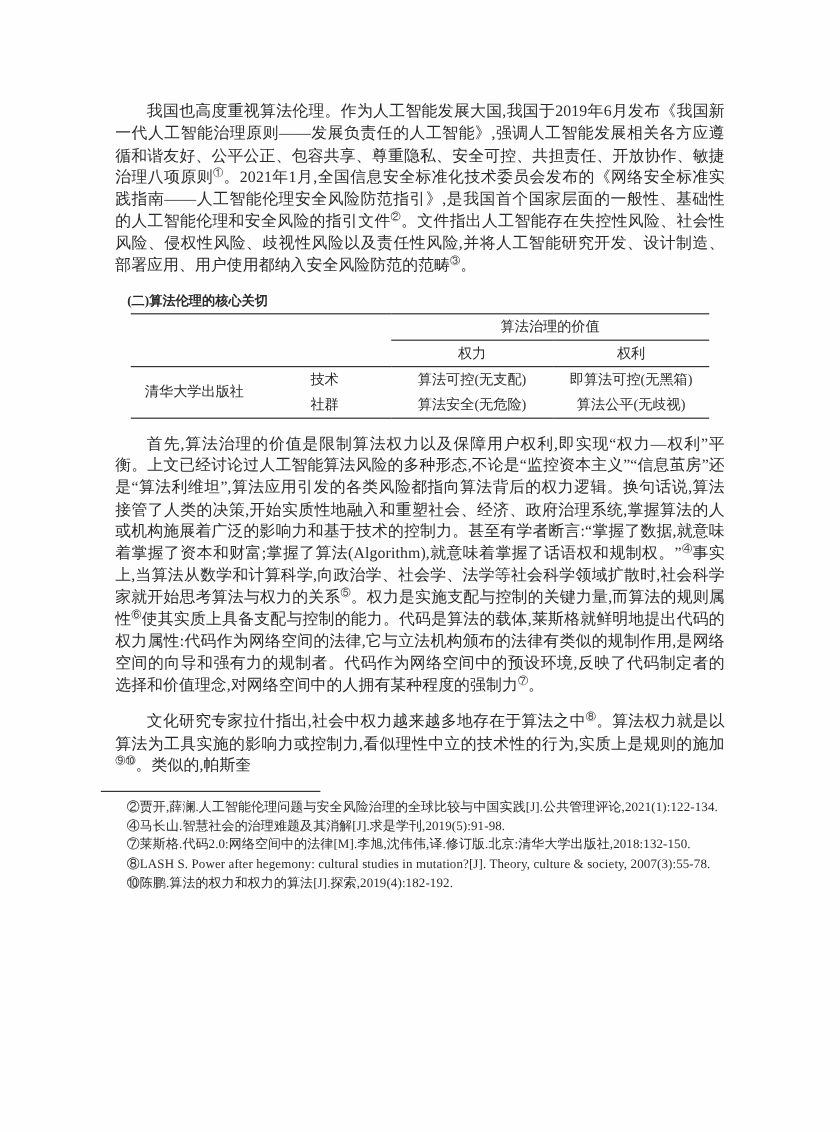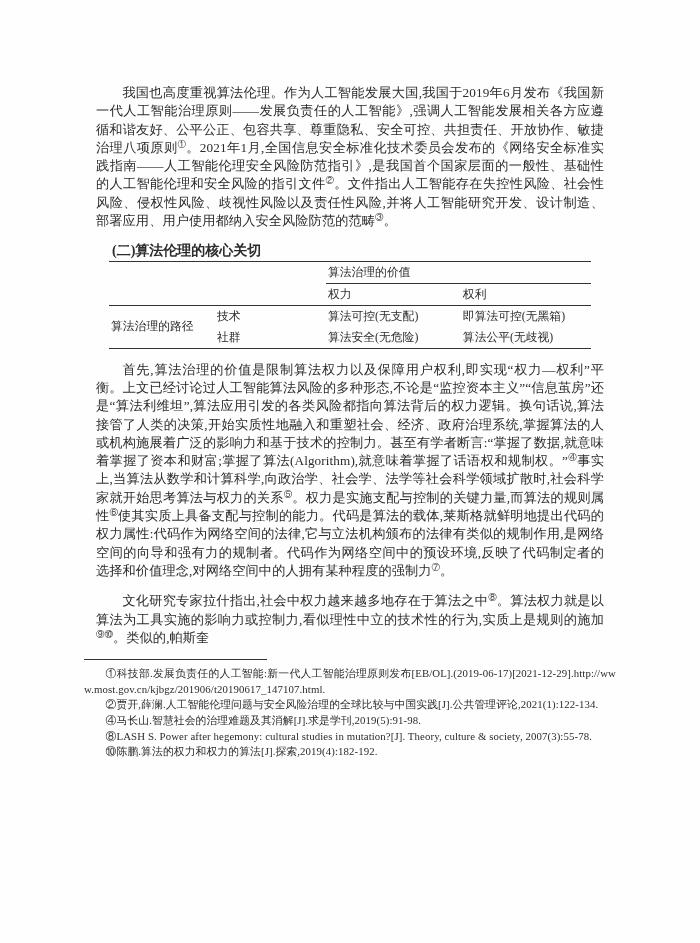--- a/index.html
+++ b/index.html
@@ -27,42 +27,42 @@
   p.para {
     margin: 12px;
     font-size: 13.2px;
     line-height: 18.3px;
     text-align: justify;
     text-indent: 2em;
     letter-spacing: 0.1px;
   }
   .sec-heading {
     margin: 0;
-    font-size: 14px;
+    font-size: 11px;
     font-weight: bold;
     line-height: 18.3px;
     text-indent: 2em;
   }
   .table-caption {
     font-size: 11.6px;
     font-weight: bold;
     text-align: center;
     margin: 8px 0 5px 0;
     letter-spacing: 0.5px;
   }
   table.three-line {
     width: 482px;
     margin: 0 auto 12px auto;
     border-collapse: collapse;
     font-size: 11.8px;
     border-top: 1.5px solid var(--rule);
     border-bottom: 1.5px solid var(--rule);
   }
   table.three-line td {
-    text-align: left;
+    text-align: center;
     padding: 3px 2px;
     font-weight: normal;
     line-height: 15px;
   }
   td.corner { border-bottom: 1.5px solid var(--rule); }
   td.group-head { border-bottom: 0.8px solid var(--rule); padding-top: 4px; }
   td.sub-head { border-bottom: 1.5px solid var(--rule); padding: 4px 2px; }
   td.row-label { }
   td.body-cell { padding: 4.5px 2px; }
   sup.fnref {
@@ -108,40 +108,40 @@
     <tbody>
       <tr>
         <td class="corner" rowspan="2" colspan="2"></td>
         <td class="group-head" colspan="2">算法治理的价值</td>
       </tr>
       <tr>
         <td class="sub-head">权力</td>
         <td class="sub-head">权利</td>
       </tr>
       <tr>
-        <td class="row-label" rowspan="2">算法治理的路径</td>
+        <td class="row-label" rowspan="2">清华大学出版社</td>
         <td class="body-cell">技术</td>
         <td class="body-cell">算法可控(无支配)</td>
         <td class="body-cell">即算法可控(无黑箱)</td>
       </tr>
       <tr>
         <td class="body-cell">社群</td>
         <td class="body-cell">算法安全(无危险)</td>
         <td class="body-cell">算法公平(无歧视)</td>
       </tr>
     </tbody>
   </table>
 
   <p class="para">首先,算法治理的价值是限制算法权力以及保障用户权利,即实现“权力—权利”平衡。上文已经讨论过人工智能算法风险的多种形态,不论是“监控资本主义”“信息茧房”还是“算法利维坦”,算法应用引发的各类风险都指向算法背后的权力逻辑。换句话说,算法接管了人类的决策,开始实质性地融入和重塑社会、经济、政府治理系统,掌握算法的人或机构施展着广泛的影响力和基于技术的控制力。甚至有学者断言:“掌握了数据,就意味着掌握了资本和财富;掌握了算法(Algorithm),就意味着掌握了话语权和规制权。”<sup class="fnref">④</sup>事实上,当算法从数学和计算科学,向政治学、社会学、法学等社会科学领域扩散时,社会科学家就开始思考算法与权力的关系<sup class="fnref">⑤</sup>。权力是实施支配与控制的关键力量,而算法的规则属性<sup class="fnref">⑥</sup>使其实质上具备支配与控制的能力。代码是算法的载体,莱斯格就鲜明地提出代码的权力属性:代码作为网络空间的法律,它与立法机构颁布的法律有类似的规制作用,是网络空间的向导和强有力的规制者。代码作为网络空间中的预设环境,反映了代码制定者的选择和价值理念,对网络空间中的人拥有某种程度的强制力<sup class="fnref">⑦</sup>。</p>
 
   <p class="para">文化研究专家拉什指出,社会中权力越来越多地存在于算法之中<sup class="fnref">⑧</sup>。算法权力就是以算法为工具实施的影响力或控制力,看似理性中立的技术性的行为,实质上是规则的施加<sup class="fnref">⑨⑩</sup>。类似的,帕斯奎</p>
 
   <div class="fn-sep"></div>
 
   <div class="footnotes">
-    <div class="fn-item">①科技部.发展负责任的人工智能:新一代人工智能治理原则发布[EB/OL].(2019-06-17)[2021-12-29].http://www.most.gov.cn/kjbgz/201906/t20190617_147107.html.</div>
     <div class="fn-item">②贾开,薛澜.人工智能伦理问题与安全风险治理的全球比较与中国实践[J].公共管理评论,2021(1):122-134.</div>
     <div class="fn-item">④马长山.智慧社会的治理难题及其消解[J].求是学刊,2019(5):91-98.</div>
+    <div class="fn-item">⑦莱斯格.代码2.0:网络空间中的法律[M].李旭,沈伟伟,译.修订版.北京:清华大学出版社,2018:132-150.</div>
     <div class="fn-item">⑧LASH S. Power after hegemony: cultural studies in mutation?[J]. Theory, culture &amp; society, 2007(3):55-78.</div>
     <div class="fn-item">⑩陈鹏.算法的权力和权力的算法[J].探索,2019(4):182-192.</div>
   </div>
 
 </div>
 
 </body></html>

